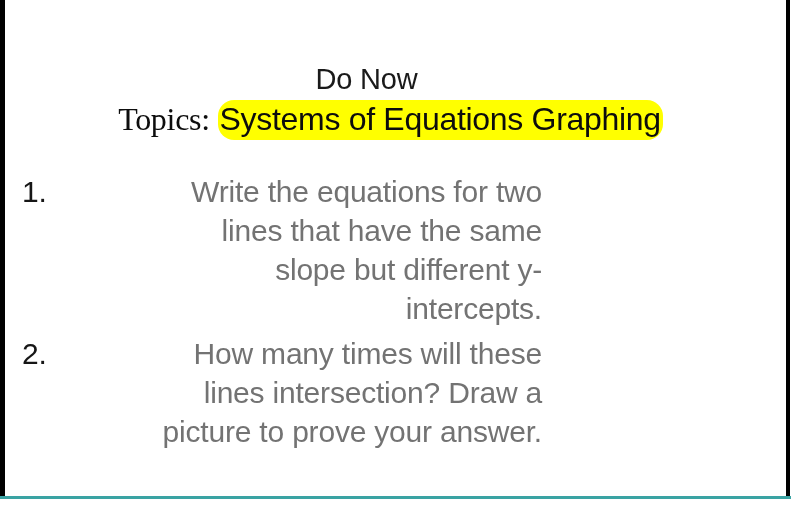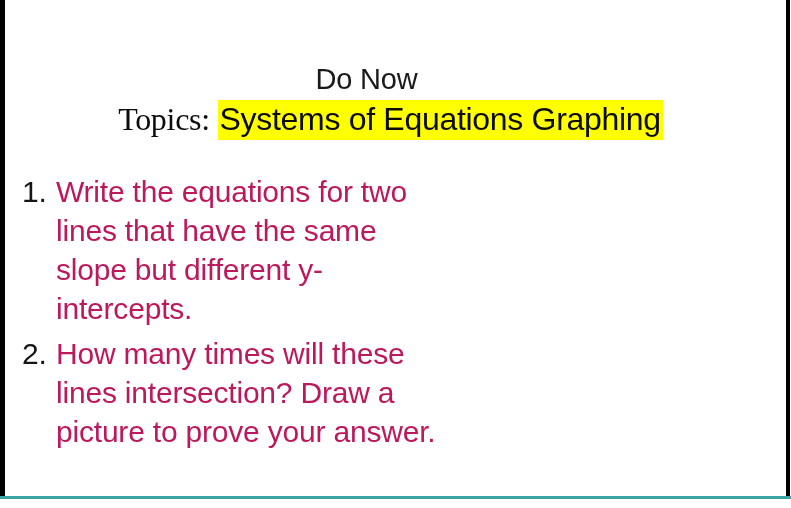--- a/index.html
+++ b/index.html
@@ -77,20 +77,21 @@
     white-space: nowrap;
   }
   .topics-label {
     color: #0d0d0d;
     font-family: Liberation Serif, serif;
   }
   .topics-value {
     background: #ffff00;
     color: #0d0d0d;
     padding: 1px 2px 3px 2px;
+    border-radius: 16px;
   }
 
   
   .qlist {
     position: absolute;
     left: 22px;
     top: 172px;
     width: 520px;
   }
   .qitem {
@@ -103,23 +104,24 @@
     width: 34px;
     font-size: 30px;
     line-height: 39px;
     color: #161616;
     letter-spacing: -0.2px;
   }
   .qtext {
     flex: 1 1 auto;
     font-size: 30px;
     line-height: 39px;
-    color: #be185d;
+    color: #737373;
     letter-spacing: -0.2px;
     white-space: pre-line;
+    text-align: right;
   }
 </style>
 </head>
 <body>
 
 <div class="slide">
 
   <div class="edge-left"></div>
   <div class="edge-right"></div>
   <div class="rule-bottom"></div>

